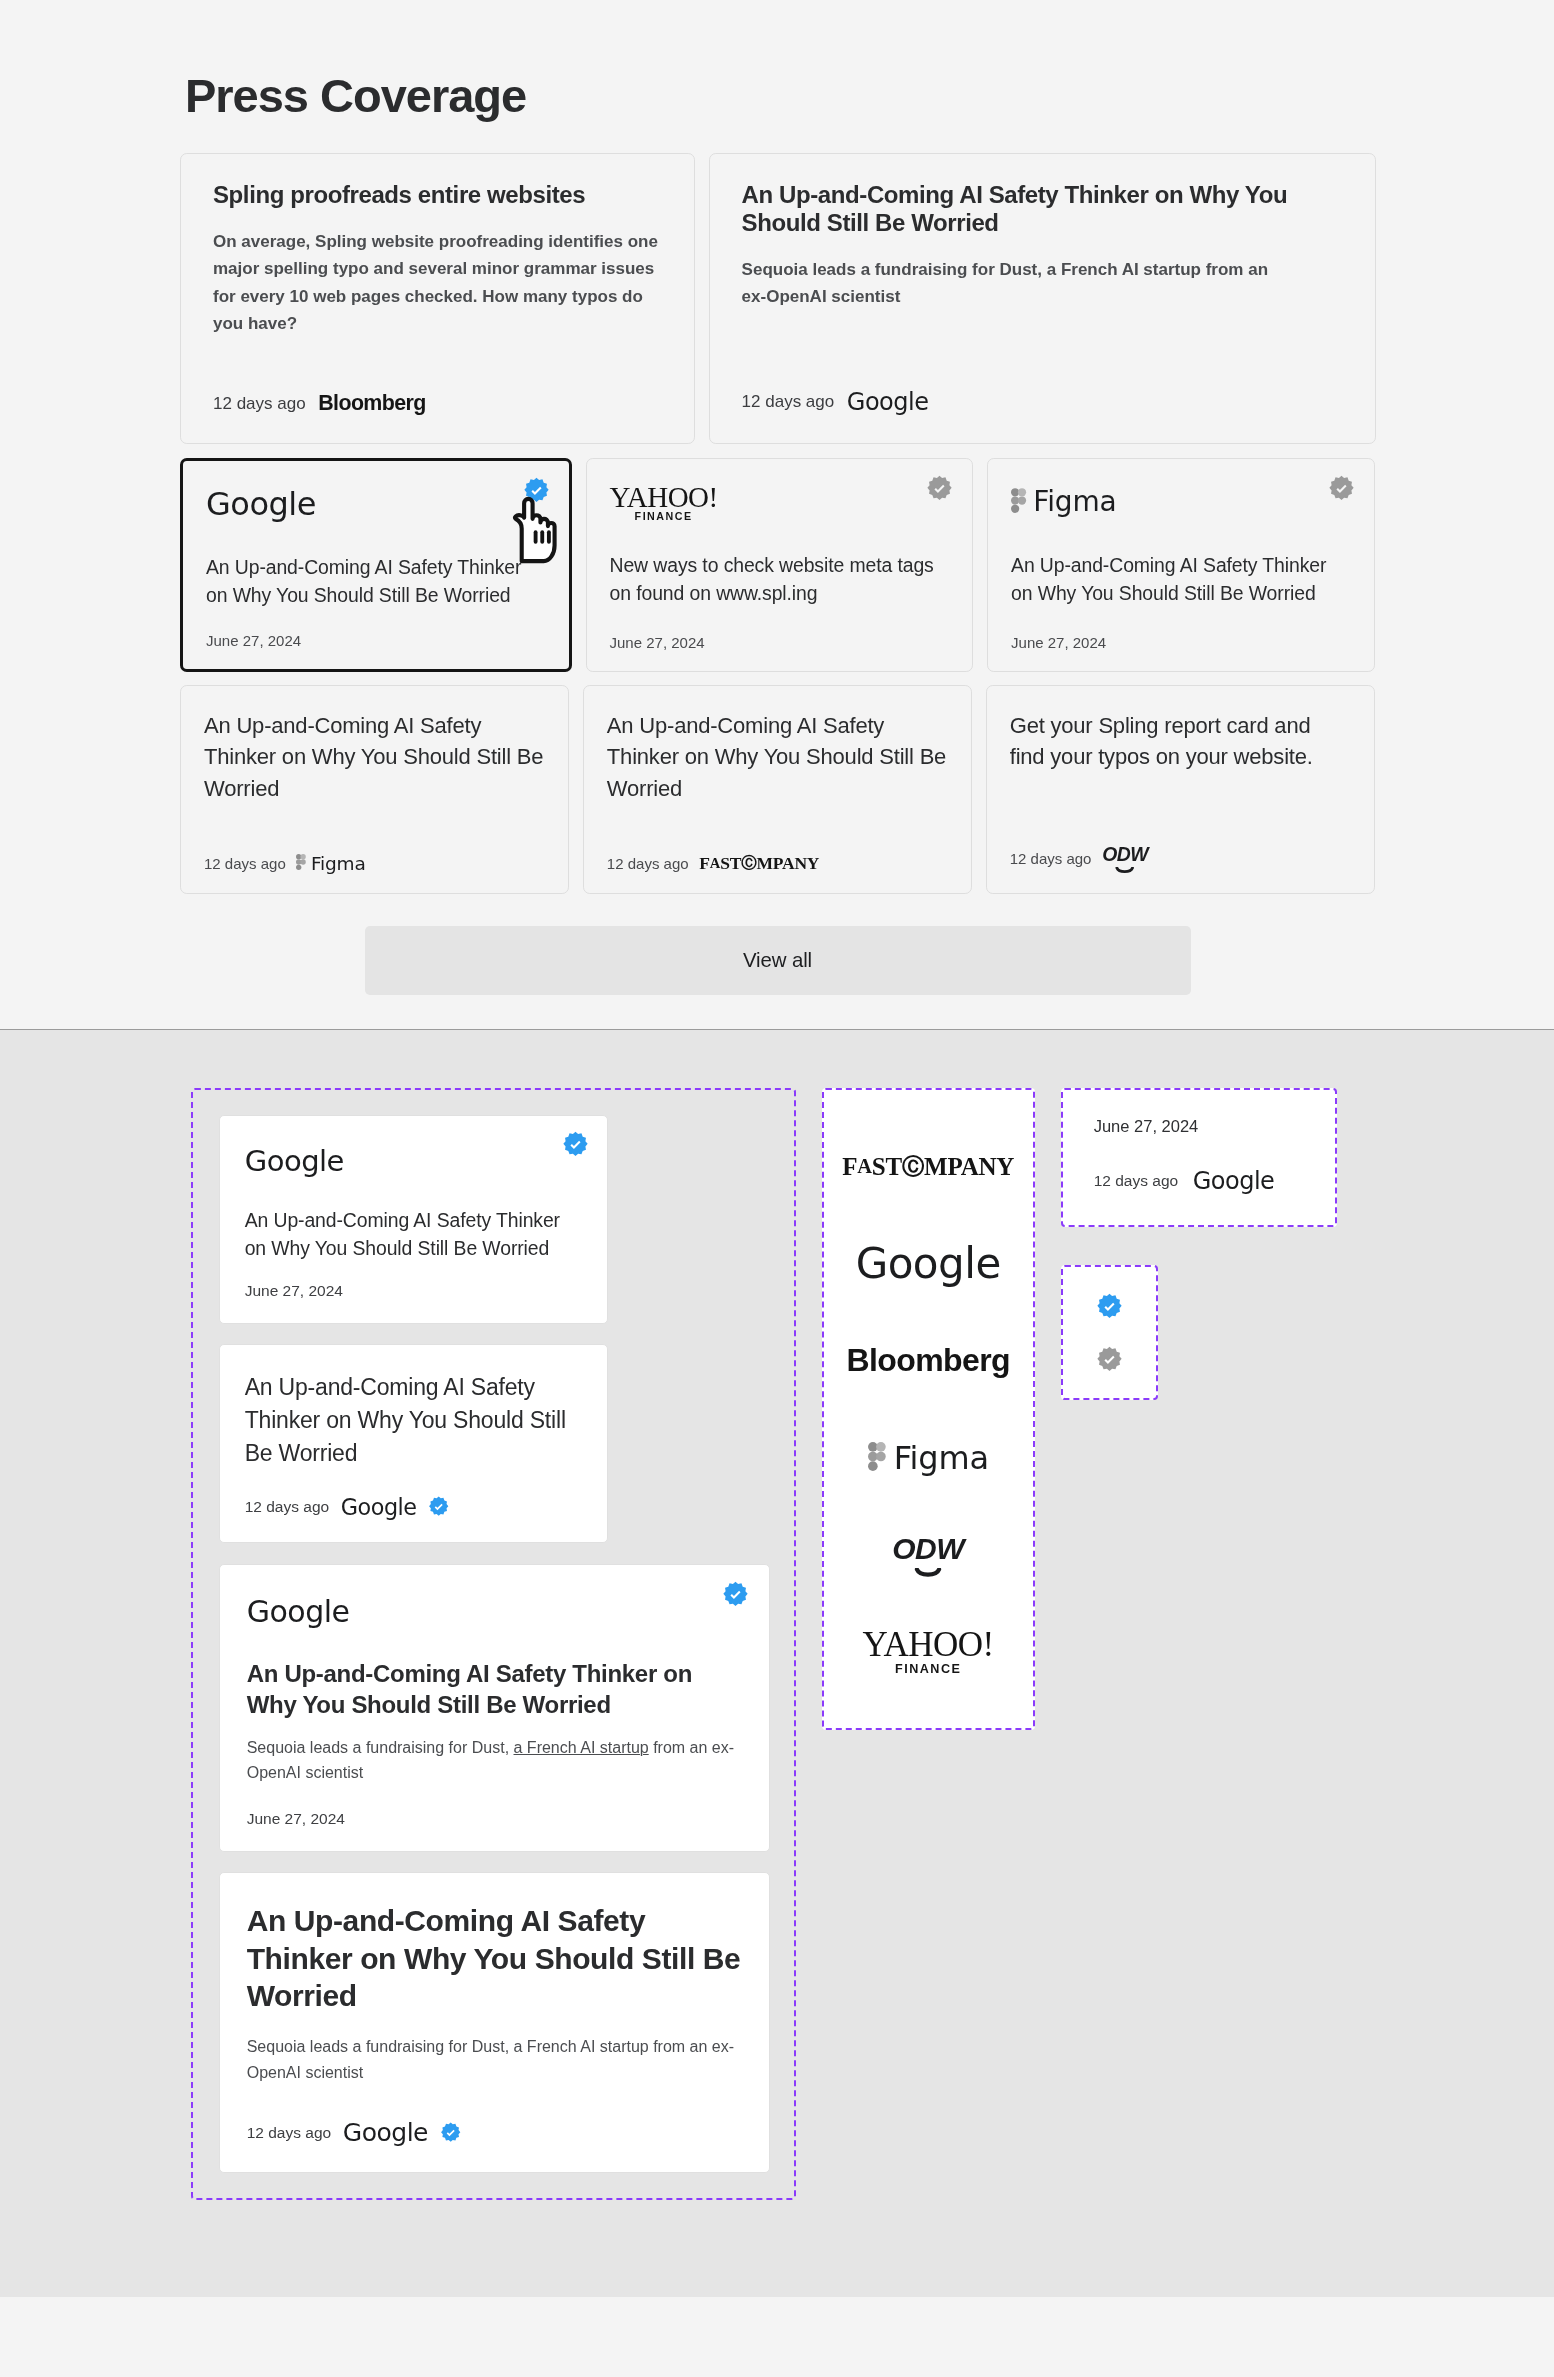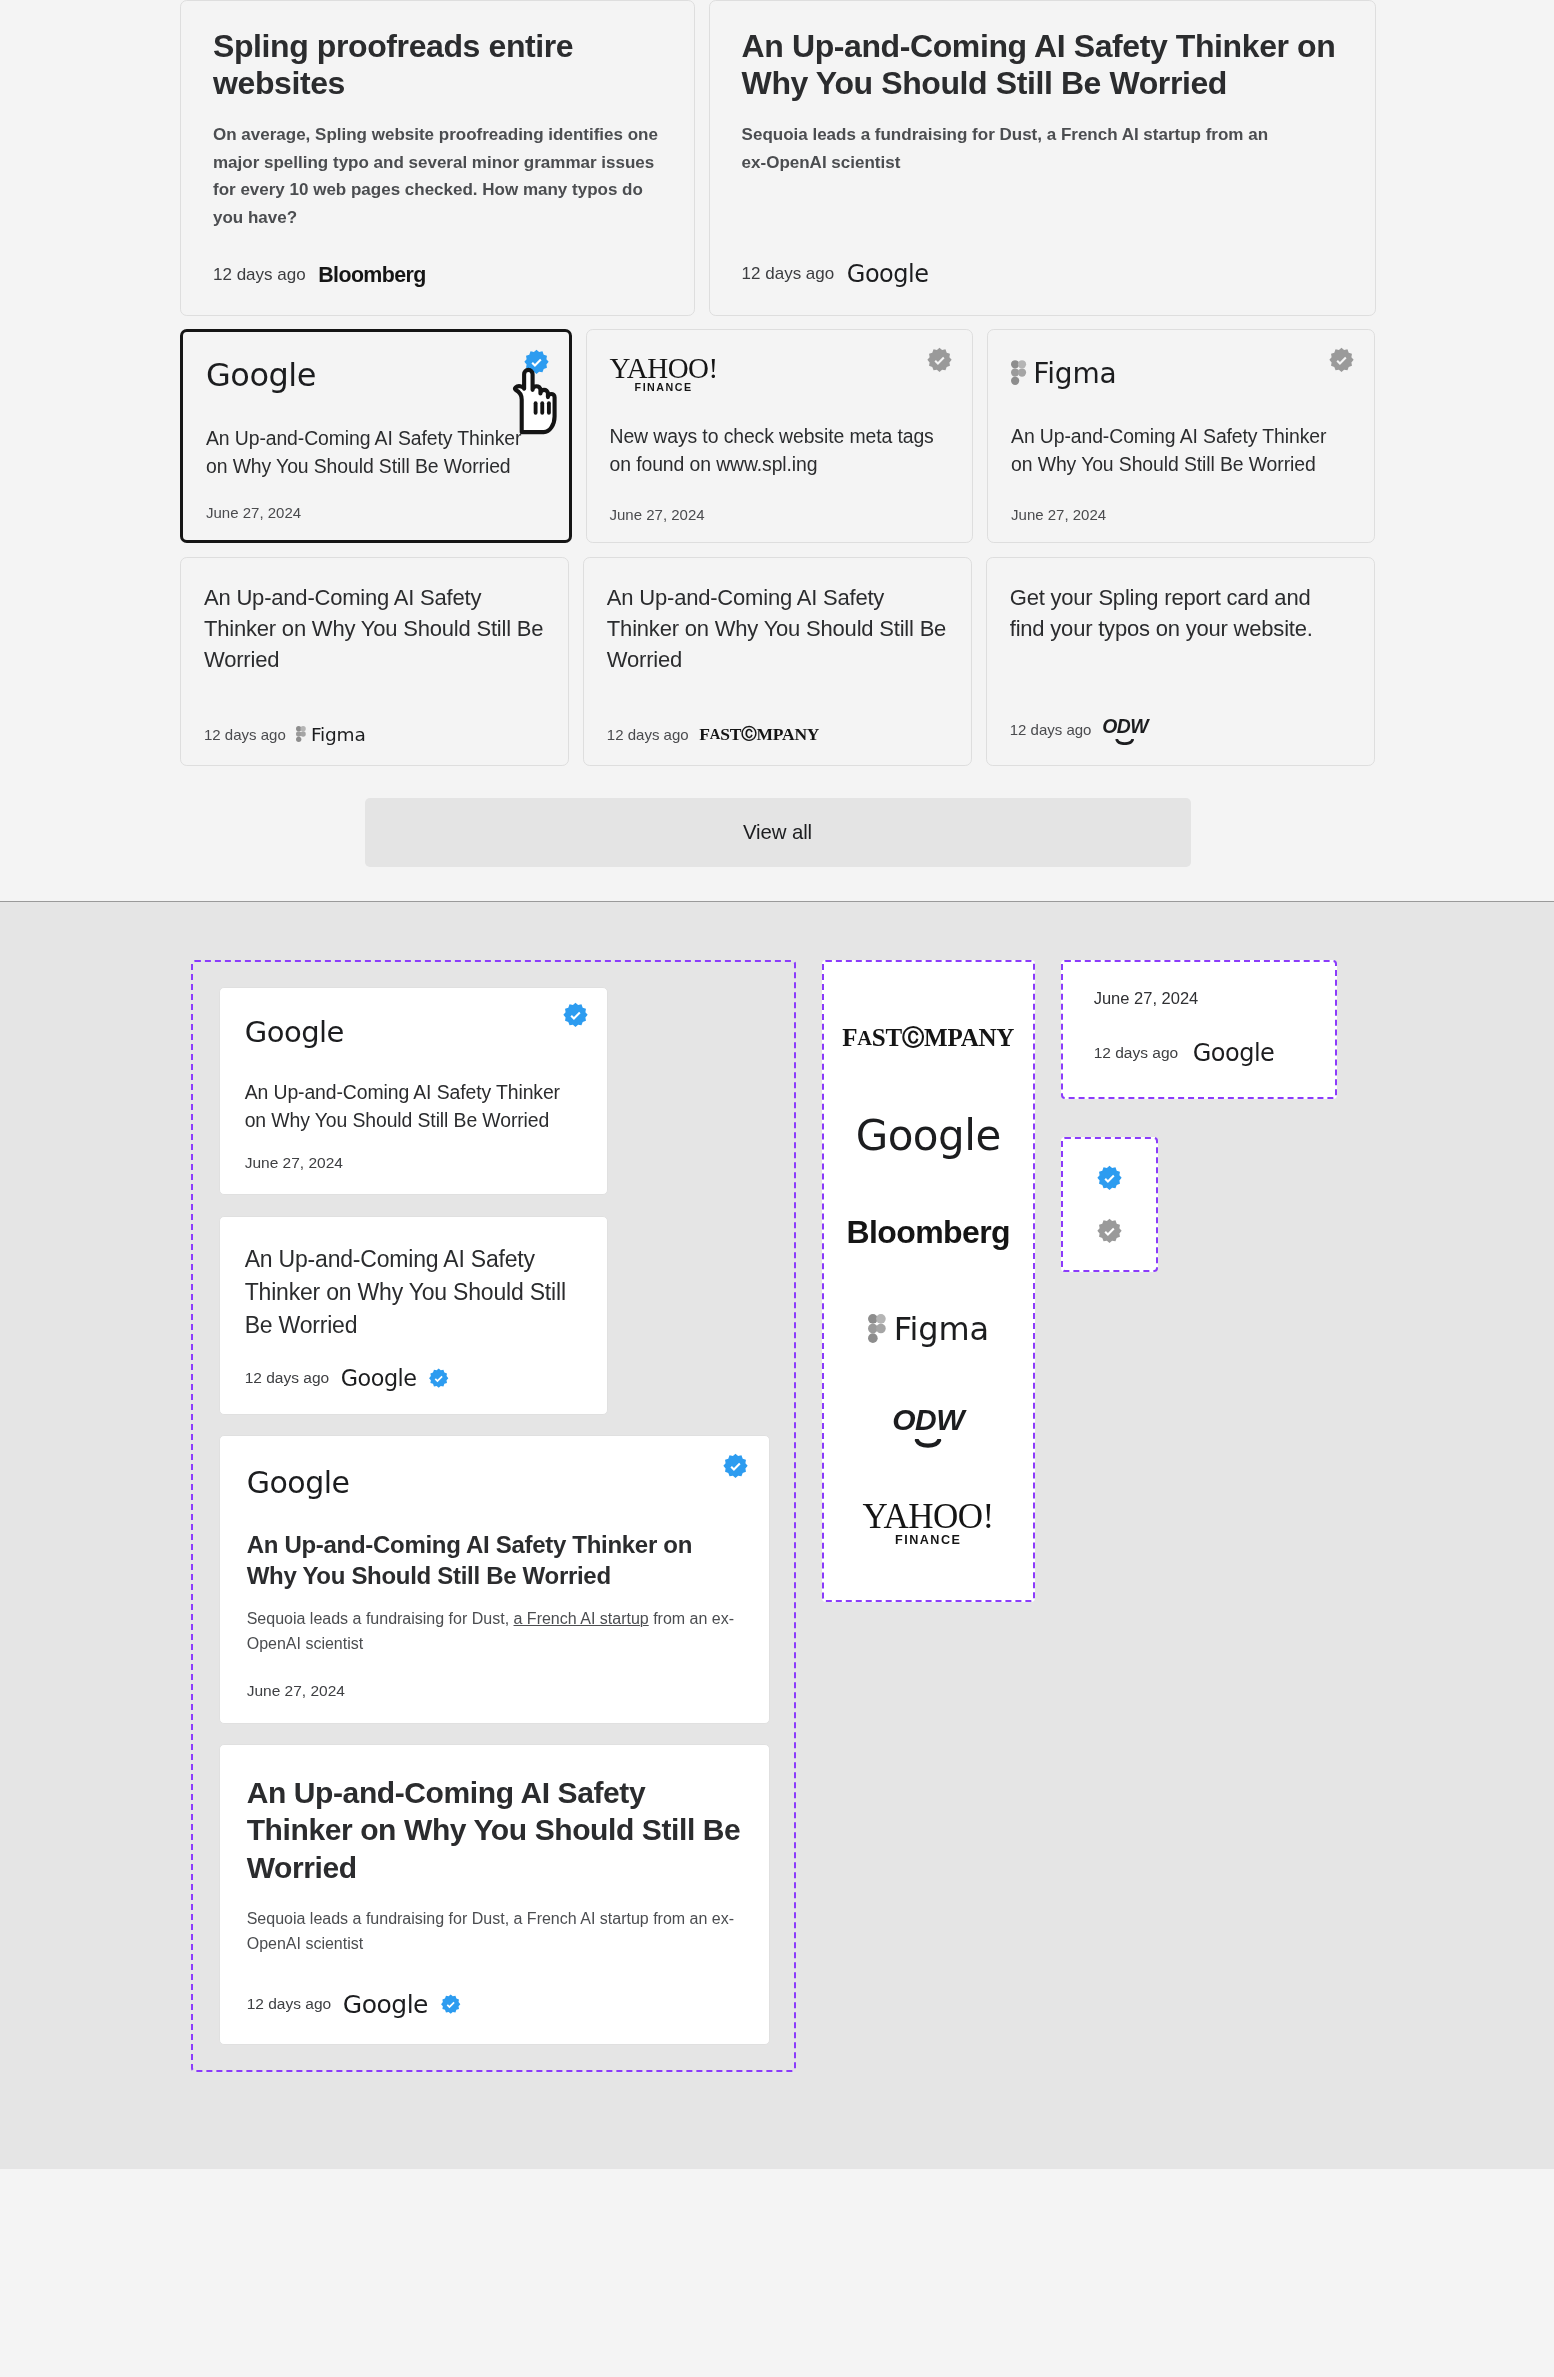--- a/index.html
+++ b/index.html
@@ -41,21 +41,21 @@
     flex-direction: column;
     position: relative;
   }
   .card.selected {
     border: 3.4px solid #151515;
   }
 
   .card-hero { flex: 1 1 0; min-height: 291px; }
 
   .hero-title {
-    font-size: 32px;
+    font-size: 24px;
     font-weight: 700;
     line-height: 1.17;
     letter-spacing: -0.4px;
     color: #2b2c2e;
     margin-bottom: 18.5px;
   }
   .hero-desc {
     font-size: 17px;
     line-height: 1.62;
     color: #4b4d50;
@@ -247,20 +247,21 @@
   .figma-mark { display: inline-block; position: relative; }
 </style>
 </head>
 <body>
 
 <div class="page">
 
   <section class="live-section">
     <div class="wrap">
 
+      <h1 class="page-title">Press Coverage</h1>
 
       <div class="grid-row">
 
         <div class="card card-hero" style="flex:0 0 515px;">
           <div class="hero-title">Spling proofreads entire websites</div>
           <div class="hero-desc">On average, Spling website proofreading identifies one major spelling typo and several minor grammar issues for every 10 web pages checked. How many typos do you have?</div>
           <div class="card-foot">
             <span class="meta-date">12 days ago</span>
             <span class="lg lg-bloomberg" style="font-size:21.4px;">Bloomberg</span>
           </div>

